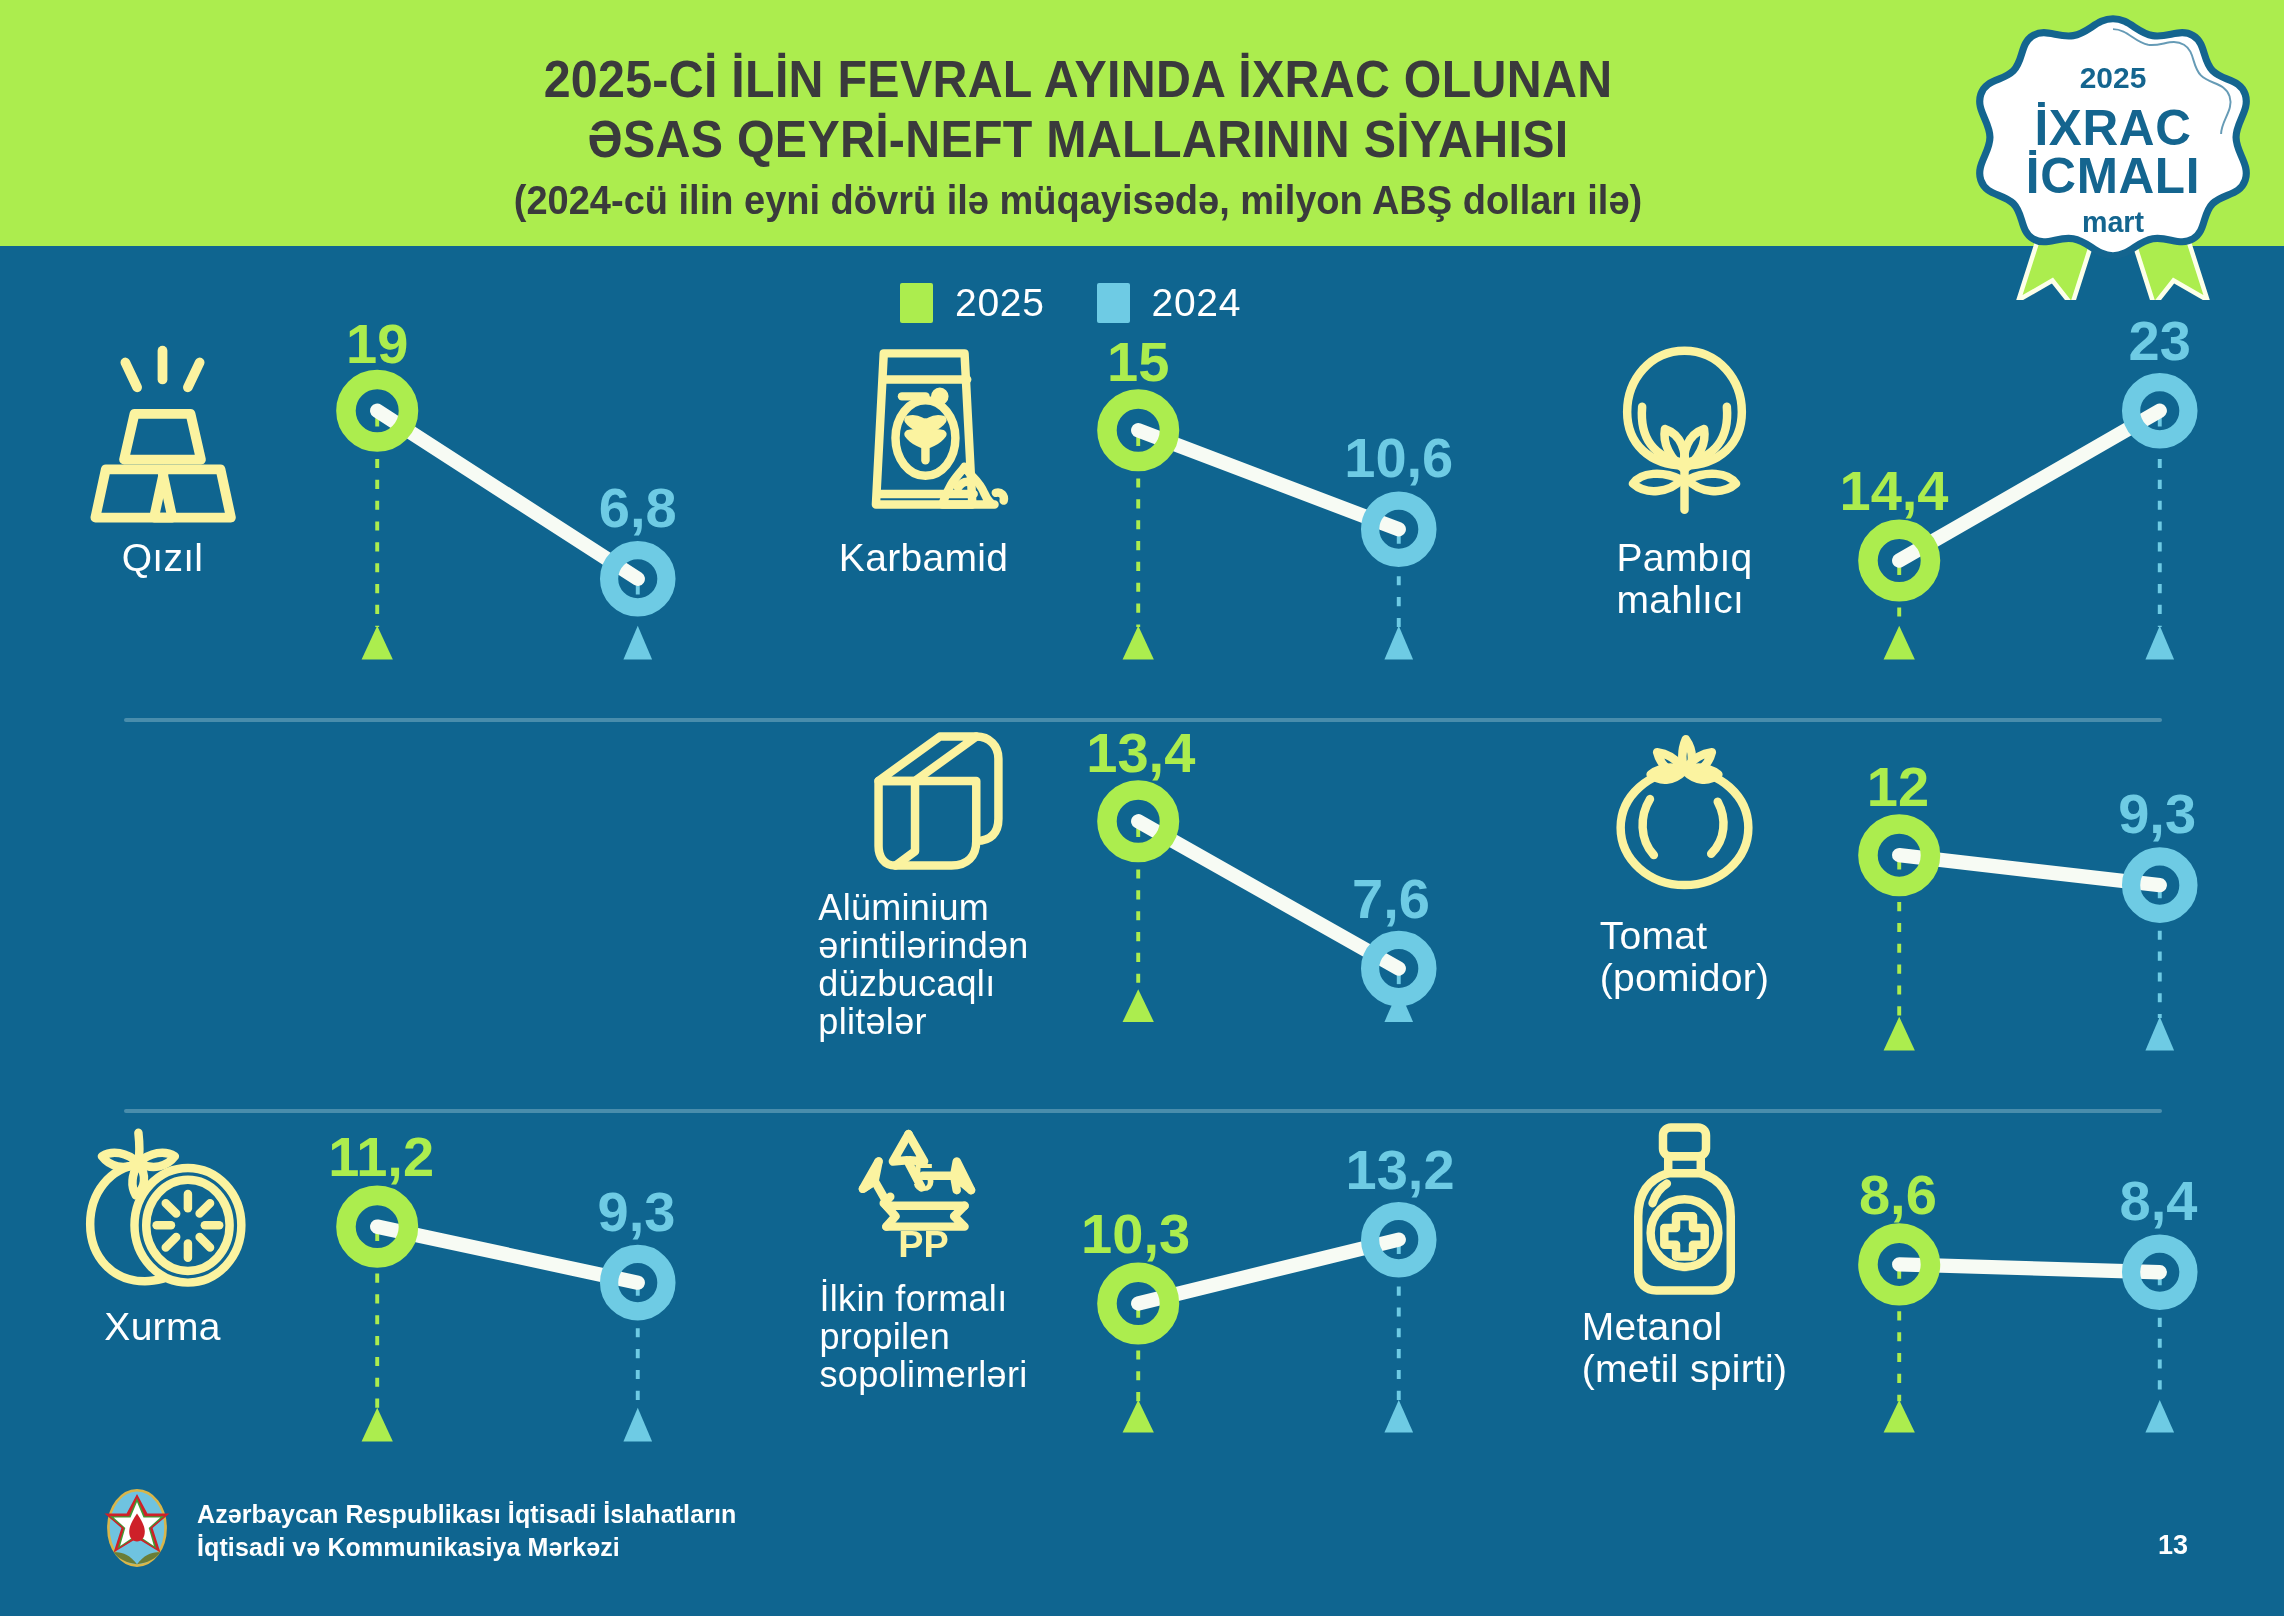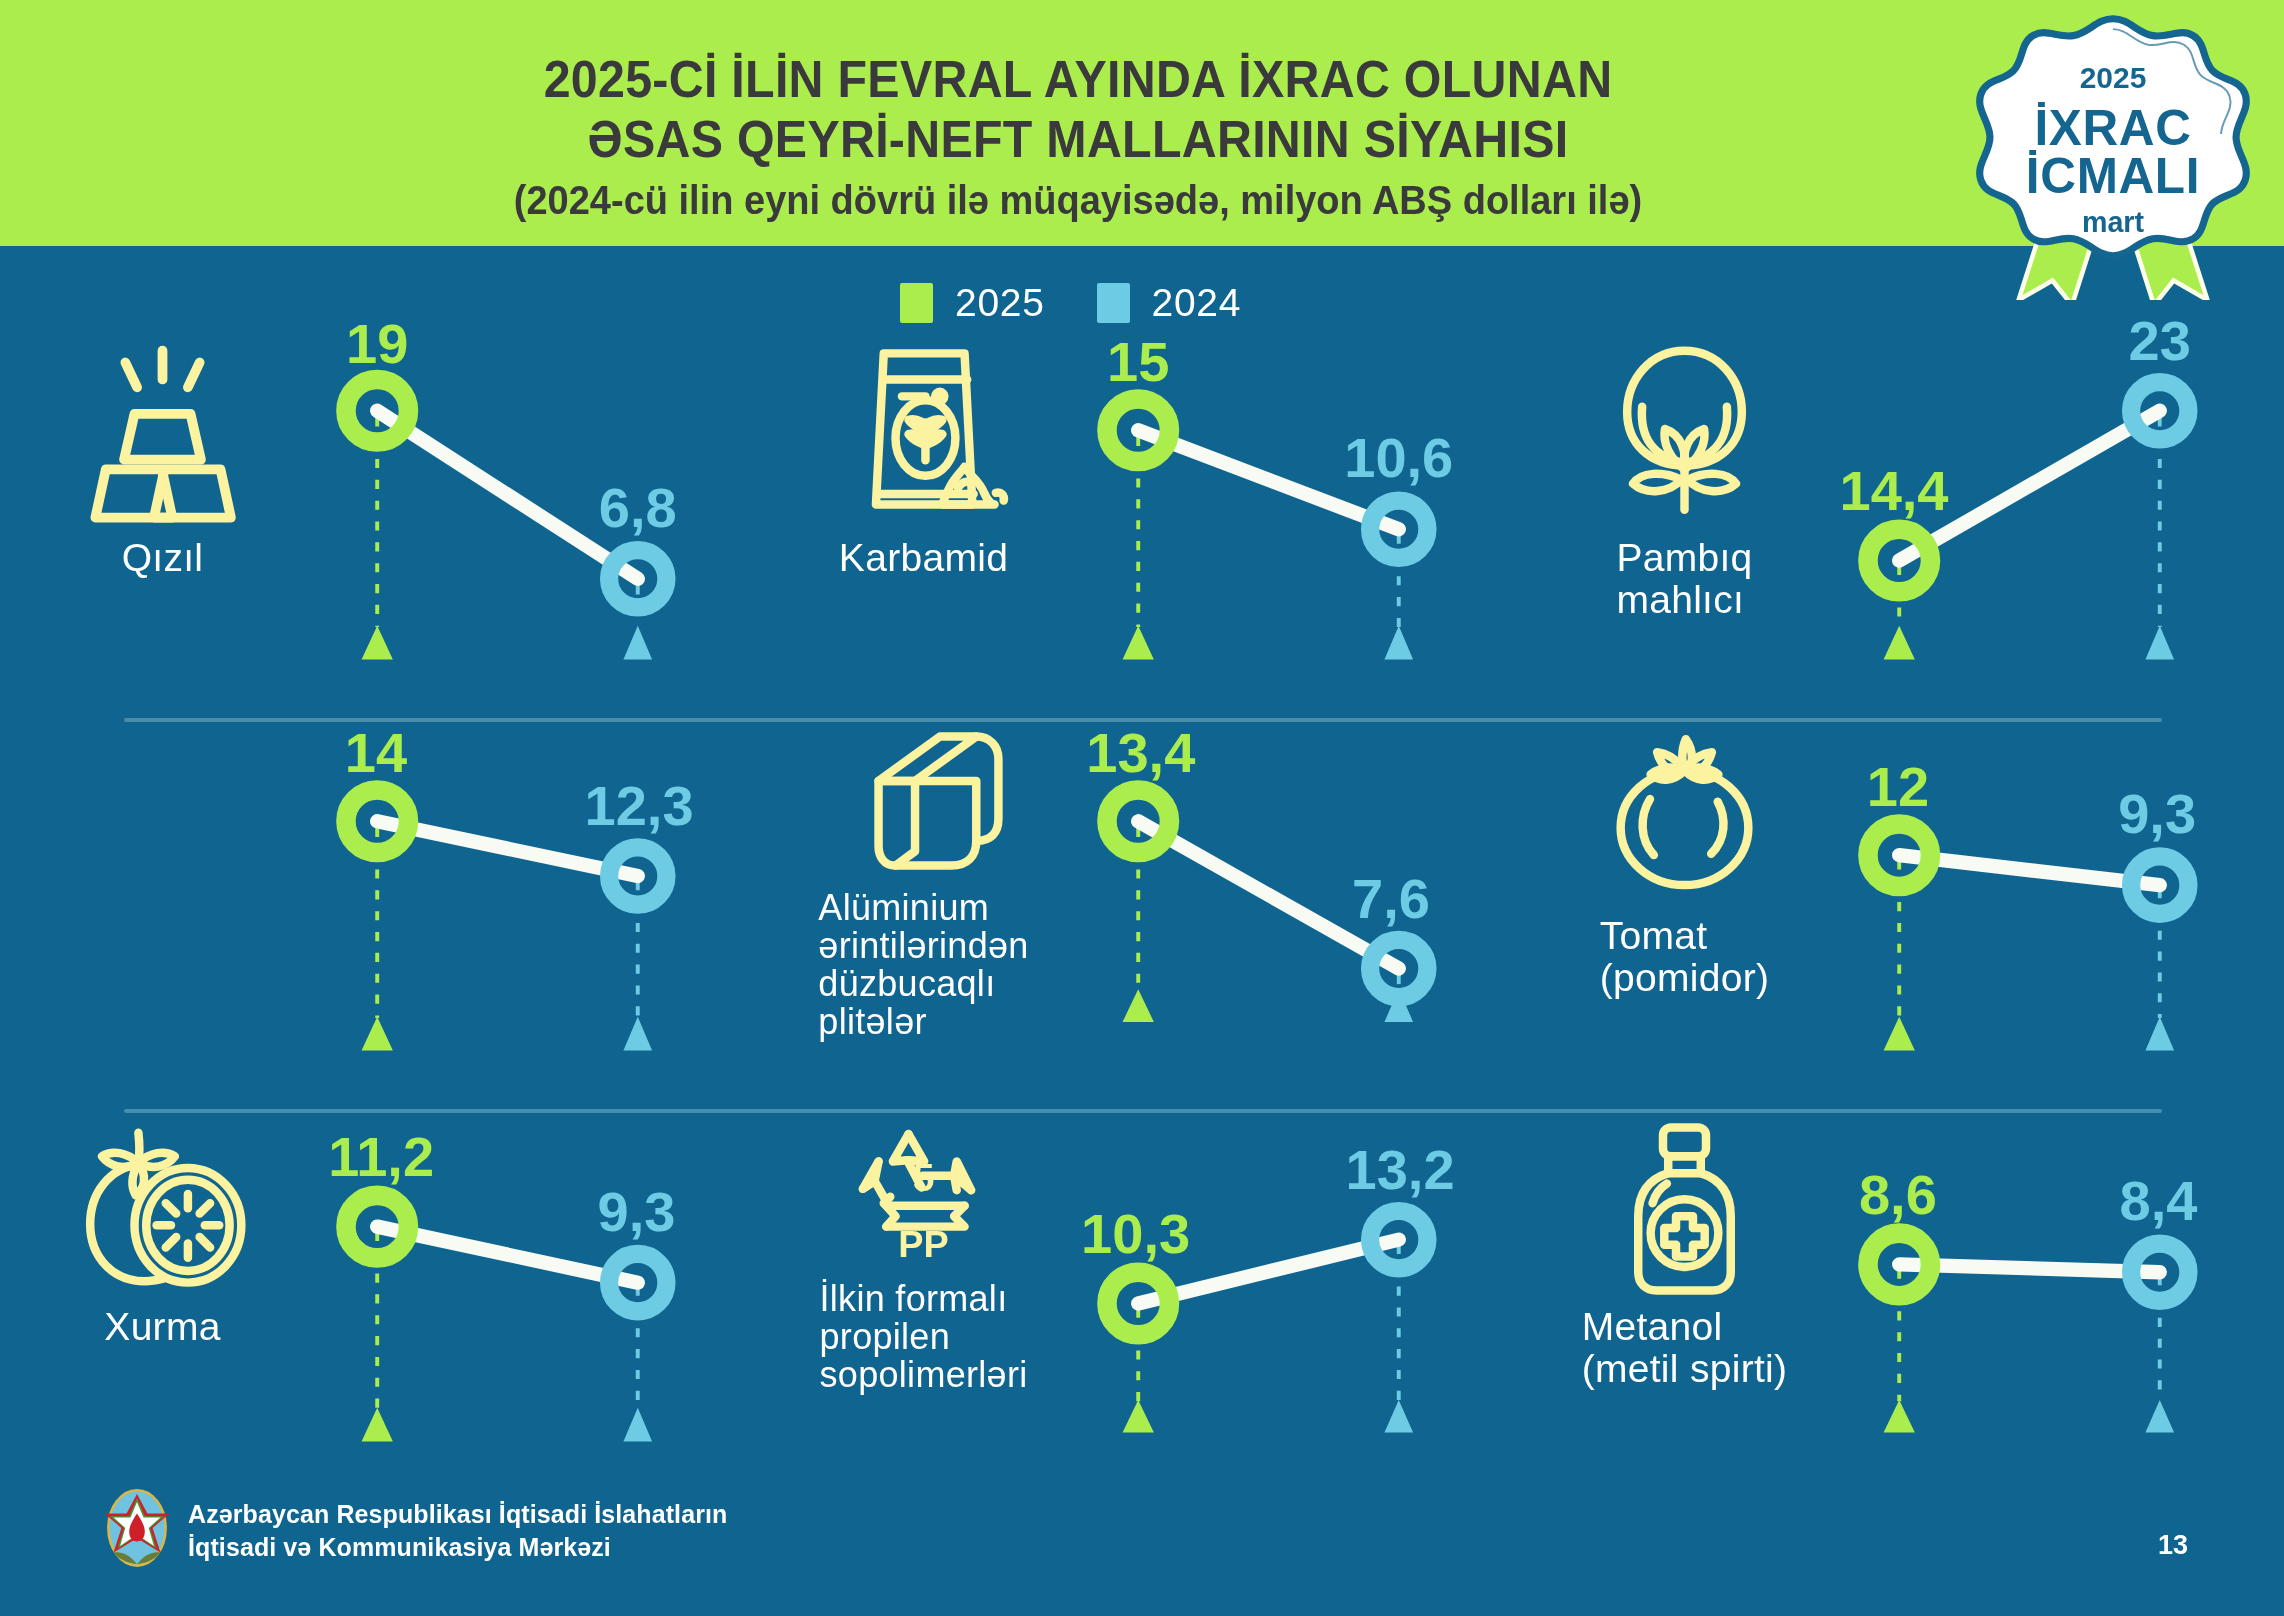--- a/index.html
+++ b/index.html
@@ -68,21 +68,21 @@
     white-space:pre-line;
   }
   .cell-label.small{font-size:36px;line-height:1.06;}
 
   
   .plot{position:absolute;left:273px;top:0;width:482px;height:378px;}
   .plot svg{display:block;overflow:visible;}
 
   
   .footer{position:absolute;left:0;bottom:0;width:2284px;height:130px;}
-  .footer-inner{position:absolute;left:98px;bottom:40px;display:flex;align-items:center;gap:12px;}
+  .footer-inner{position:absolute;left:98px;bottom:40px;display:flex;align-items:center;gap:21px;}
   .emblem{width:78px;height:91px;}
   .footer-text{color:#ffffff;font-size:25px;font-weight:700;line-height:1.32;letter-spacing:0.1px;}
   .pageno{position:absolute;right:96px;bottom:55px;color:#ffffff;font-size:27px;font-weight:700;}
 </style>
 </head>
 <body>
 
 <div class="page">
 
   <div class="header">
@@ -246,33 +246,20 @@
             <text x="560" y="32" text-anchor="middle" fill="#6ecbe4" font-family="Liberation Sans, sans-serif" font-size="86" font-weight="700">23</text>
           </svg>
         </div>
       </div>
     </div>
 
     <div class="row r2">
       <div class="sep" style="top:-11.7px"></div>
 
       <div class="cell">
-        <div class="plot">
-          <svg width="482" height="378" viewBox="0 0 740 580">
-            <line x1="160" y1="150" x2="160" y2="442" stroke="#aced4e" stroke-width="6" stroke-dasharray="14 18"></line>
-            <line x1="560" y1="232" x2="560" y2="442" stroke="#6ecbe4" stroke-width="6" stroke-dasharray="14 18"></line>
-            <polygon points="160,440 136,492 184,492" fill="#aced4e"></polygon>
-            <polygon points="560,440 538,492 582,492" fill="#6ecbe4"></polygon>
-            <line x1="160" y1="140" x2="560" y2="224" stroke="#f7fbf4" stroke-width="22" stroke-linecap="round"></line>
-            <circle cx="160" cy="140" r="48" fill="none" stroke="#aced4e" stroke-width="30"></circle>
-            <circle cx="560" cy="224" r="44" fill="none" stroke="#6ecbe4" stroke-width="28"></circle>
-            <text x="158" y="64" text-anchor="middle" fill="#aced4e" font-family="Liberation Sans, sans-serif" font-size="86" font-weight="700">14</text>
-            <text x="562" y="146" text-anchor="middle" fill="#6ecbe4" font-family="Liberation Sans, sans-serif" font-size="86" font-weight="700">12,3</text>
-          </svg>
-        </div>
       </div>
 
       <div class="cell">
         <div class="iconbox">
           <svg class="icon-svg" width="215" height="150" viewBox="0 0 330 230">
             <g fill="none" stroke="#fbf3a0" stroke-width="13" stroke-linecap="round" stroke-linejoin="round">
               <path d="M96 78 L190 10 h56 L152 78 Z"></path>
               <path d="M96 78 h56 v108 l-30 22 c-18 0 -26 -14 -26 -30 Z"></path>
               <path d="M152 78 h94 v92 c0 24 -14 38 -38 38 H122"></path>
               <path d="M246 10 c20 0 34 14 34 34 v92 c0 22 -12 34 -34 34"></path>

